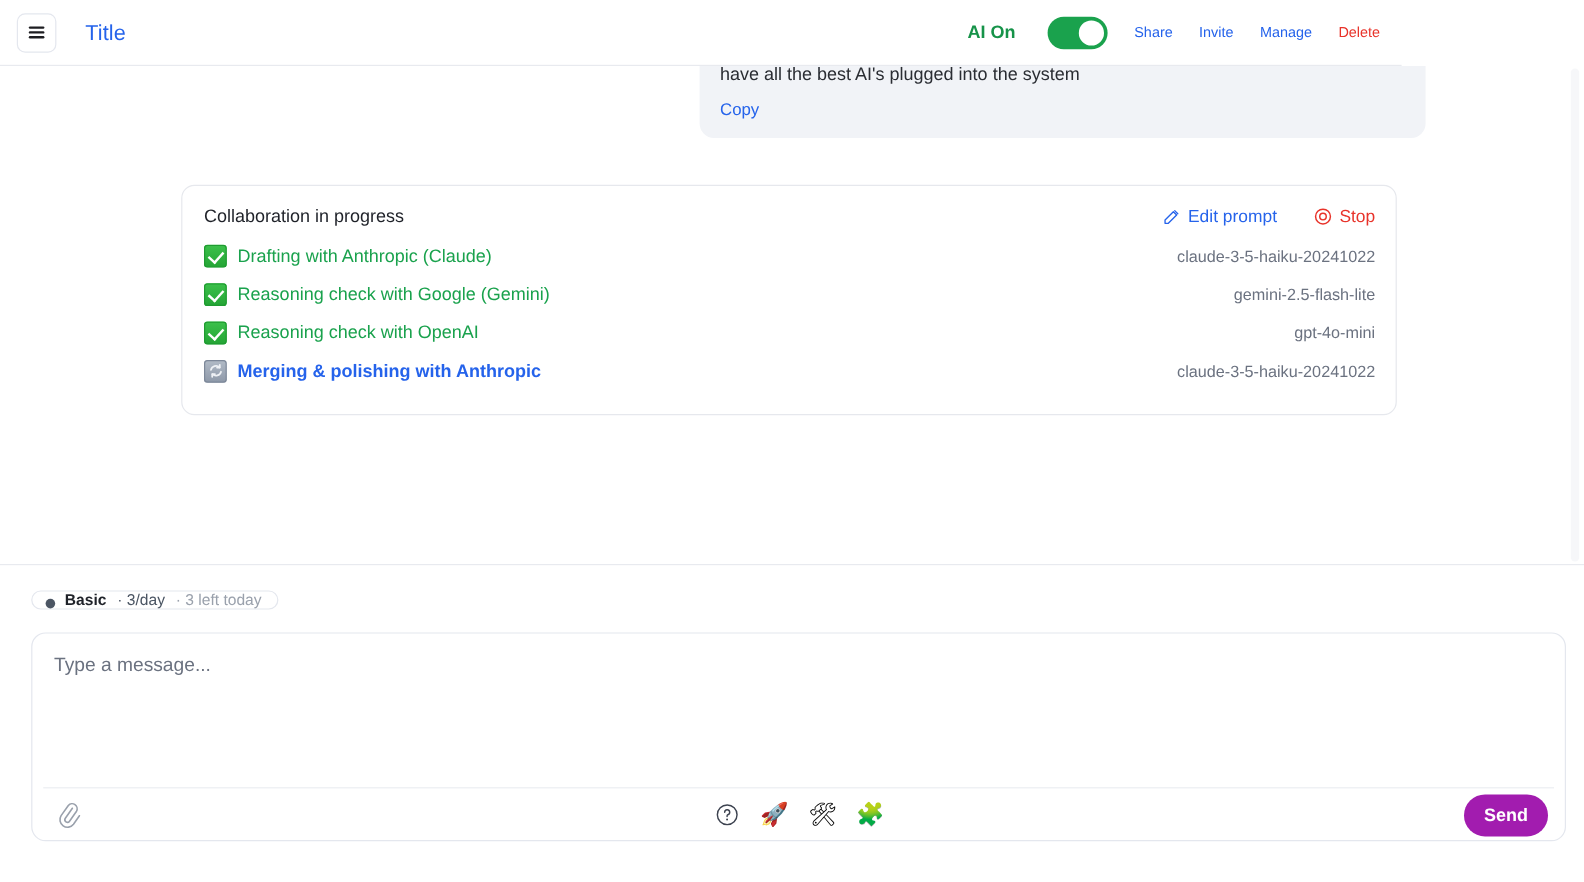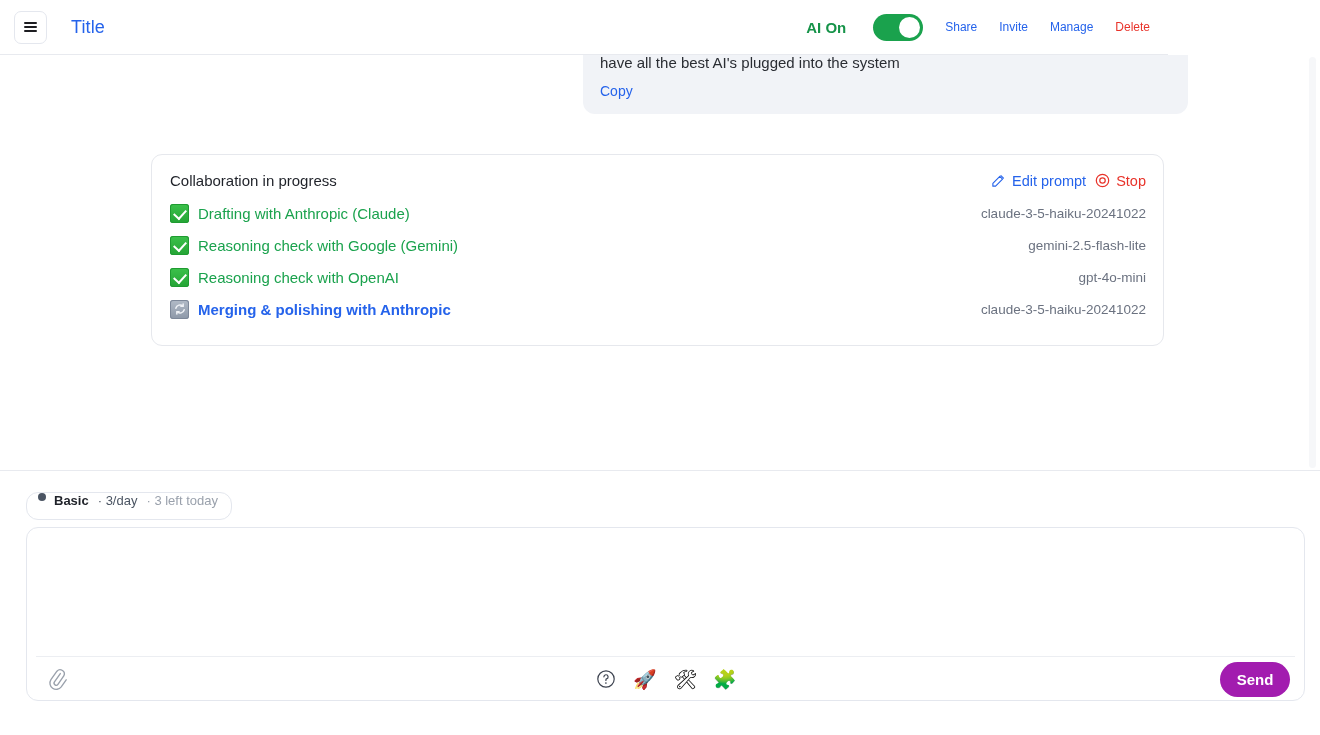--- a/index.html
+++ b/index.html
@@ -169,21 +169,21 @@
     margin-bottom: 8px;
   }
   .collab-title {
     font-size: 15px;
     color: #1f2229;
   }
   .collab-actions {
     margin-left: auto;
     display: flex;
     align-items: center;
-    gap: 9px;
+    gap: 31px;
   }
   .act {
     display: flex;
     align-items: center;
     gap: 6px;
     font-size: 14.5px;
     cursor: pointer;
     white-space: nowrap;
   }
   .act.edit { color: #2563eb; }
@@ -248,23 +248,23 @@
     width: 1320px;
     height: 265px;
     background: #ffffff;
     border-top: 1px solid #e8eaef;
   }
 
   .plan-badge {
     position: absolute;
     left: 26px;
     top: 21px;
-    height: 28px;
-    display: flex;
-    align-items: flex-start;
+    height: 16px;
+    display: flex;
+    align-items: flex-end;
     gap: 0;
     padding: 0 13px 0 11px;
     border: 1px solid #e4e7ee;
     border-radius: 12px;
     background: #ffffff;
     font-size: 13px;
     cursor: pointer;
   }
   .plan-dot {
     width: 8px; height: 8px;
@@ -457,20 +457,21 @@
 
     <div class="plan-badge">
       <span class="plan-dot"></span>
       <span class="plan-name">Basic</span>
       <span class="plan-rate">· 3/day</span>
       <span class="plan-left">· 3 left today</span>
     </div>
 
     <div class="composer">
 
+      <textarea class="composer-input" placeholder="Type a message..." style=""></textarea>
 
       <div class="composer-bar">
 
         <span class="tool-ic clip">
           <svg width="24" height="24" viewBox="0 0 24 24" fill="none">
             <path d="M16.2 7.2 9 14.4a2.1 2.1 0 0 0 3 3l7.2-7.2a4.2 4.2 0 0 0-5.9-5.9L5.9 11.6a6.3 6.3 0 0 0 8.9 8.9l6.1-6.1" stroke="#9aa1ac" stroke-width="1.35" stroke-linecap="round" stroke-linejoin="round" transform="rotate(-10 12 12)"></path>
           </svg>
         </span>
 
         <div class="center-tools">

